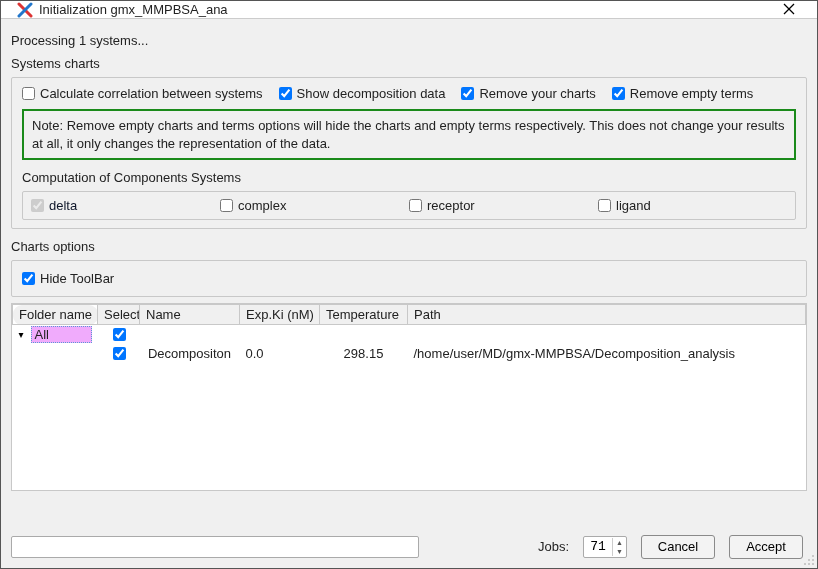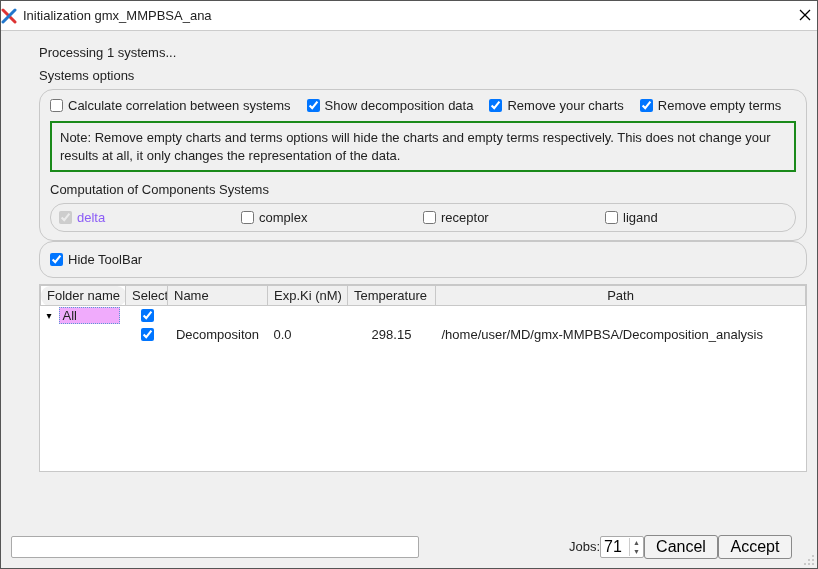--- a/index.html
+++ b/index.html
@@ -9,49 +9,48 @@
     font-size: 13px;
     background: #f0f0f0;
     color: #222;
     width: 818px;
     height: 569px;
     overflow: hidden;
     border: 1px solid #555;
     position: relative;
   }
   .titlebar {
-    height: 30px;
+    height: 18px;
     background: #fff;
     border-bottom: 1px solid #ccc;
     display: flex;
     align-items: center;
-    padding: 0 0;
+    padding: 0 16px;
   }
   .titlebar .app-icon {
     width: 16px; height: 16px;
     margin-right: 6px;
     flex-shrink: 0;
   }
   .titlebar .title { flex: 1; }
   .titlebar .close-x {
     font-size: 16px;
     padding: 0 6px;
     cursor: pointer;
   }
   .content {
     padding: 8px 10px 50px 10px;
-    margin-left: 28px;
   }
   .processing { margin: 6px 0 8px 0; }
   .section-label { margin: 4px 0 6px 0; }
   .panel {
     border: 1px solid #c8c8c8;
     background: #f0f0f0;
     padding: 8px 10px;
-    border-radius: 14px;
+    border-radius: 2px;
   }
   .checkbox-row {
     display: flex;
     gap: 16px;
     align-items: center;
     flex-wrap: nowrap;
   }
   .chk {
     display: flex;
     align-items: center;
@@ -68,21 +67,21 @@
     line-height: 1.35;
     background: #f0f0f0;
   }
   .subsection-label { margin: 10px 0 6px 0; }
   .comp-row {
     display: flex;
     align-items: center;
     padding: 4px 6px;
   }
   .comp-row .chk { width: 190px; }
-  .disabled-text { color: #8b5cf6; }
+  .disabled-text { color: #0f172a; }
   .hide-toolbar-panel {
     padding: 10px 10px;
   }
   .table-panel {
     border: 1px solid #c8c8c8;
     background: #fff;
     margin-top: 6px;
     height: 188px;
     overflow: auto;
   }
@@ -125,27 +124,28 @@
     padding: 0 3px;
     border: 1px dotted #5a9bd4;
     flex: 1;
   }
   td.select-cell { text-align: center; }
   td.num-right { text-align: left; padding-right: 10px;}
   td.num-center { text-align: center; }
 
   .bottom-bar {
     position: absolute;
-    left: 0; right: 15px; bottom: 0;
+    left: 0; right: 4px; bottom: 0;
     height: 44px;
     background: #f0f0f0;
     border-top: 1px solid #f0f0f0;
     display: flex;
     align-items: center;
     padding: 0 10px;
+    gap: 14px;
   }
   .bottom-input {
     width: 408px;
     height: 22px;
     background: #fff;
     border: 1px solid #aaa;
     border-radius: 2px;
     padding: 0 4px;
   }
   .spacer { flex: 1; }
@@ -154,46 +154,47 @@
     display: flex;
     align-items: center;
     border: 1px solid #aaa;
     background: #fff;
     height: 22px;
     border-radius: 2px;
   }
   .spinbox input {
     border: none;
     width: 28px;
-    text-align: left;
-    font-size: 16px;
+    text-align: center;
+    font-size: 13px;
     padding: 0 3px;
     outline: none;
     background: transparent;
+    font-family: Liberation Mono, monospace;
   }
   .spin-btns {
     display: flex; flex-direction: column;
     border-left: 1px solid #ccc;
   }
   .spin-btns span {
     font-size: 7px;
     line-height: 9px;
     padding: 0 3px;
     cursor: pointer;
     color: #555;
   }
   .btn {
     min-width: 74px;
     height: 24px;
     background: #f3f3f3;
     border: 1px solid #8a8a8a;
     border-radius: 3px;
     padding: 0 9px;
     cursor: pointer;
-    font-size: 16px;
+    font-size: 13px;
   }
   .resize-grip {
     position: absolute; right: 2px; bottom: 2px;
     width: 14px; height: 14px;
     opacity: .5;
   }
 </style>
 </head>
 <body>
 
@@ -209,21 +210,21 @@
     <svg viewBox="0 0 12 12" width="12" height="12">
       <line x1="1" y1="1" x2="11" y2="11" stroke="#000" stroke-width="1.2"></line>
       <line x1="11" y1="1" x2="1" y2="11" stroke="#000" stroke-width="1.2"></line>
     </svg>
   </span>
 </div>
 
 <div class="content">
   <div class="processing">Processing 1 systems...</div>
 
-  <div class="section-label">Systems options</div>
+  <div class="section-label">Systems charts</div>
 
   <div class="panel">
     <div class="checkbox-row">
       <label class="chk">
         <input type="checkbox" style="">
         <span>Calculate correlation between systems</span>
       </label>
       <label class="chk">
         <input type="checkbox" checked="" style="">
         <span>Show decomposition data</span>
@@ -255,20 +256,21 @@
         <input type="checkbox" style="">
         <span>receptor</span>
       </label>
       <label class="chk">
         <input type="checkbox" style="">
         <span>ligand</span>
       </label>
     </div>
   </div>
 
+  <div class="section-label" style="margin-top:10px;">Charts options</div>
 
   <div class="panel hide-toolbar-panel">
     <label class="chk">
       <input type="checkbox" checked="" style="">
       <span>Hide ToolBar</span>
     </label>
   </div>
 
   <div class="table-panel">
     <table class="tree">
@@ -280,21 +282,21 @@
           <col class="col-temp">
           <col class="col-path">
       </colgroup>
       <thead>
         <tr>
           <th>Folder name</th>
           <th>Select</th>
           <th>Name</th>
           <th>Exp.Ki (nM)</th>
           <th>Temperature</th>
-          <th style="text-align:center;">Path</th>
+          <th style="text-align:left;">Path</th>
         </tr>
       </thead>
       <tbody>
         <tr class="row-all">
           <td>
             <span class="folder-cell">
               <span class="twisty">▾</span>
               <span class="folder-label">All</span>
             </span>
           </td>

